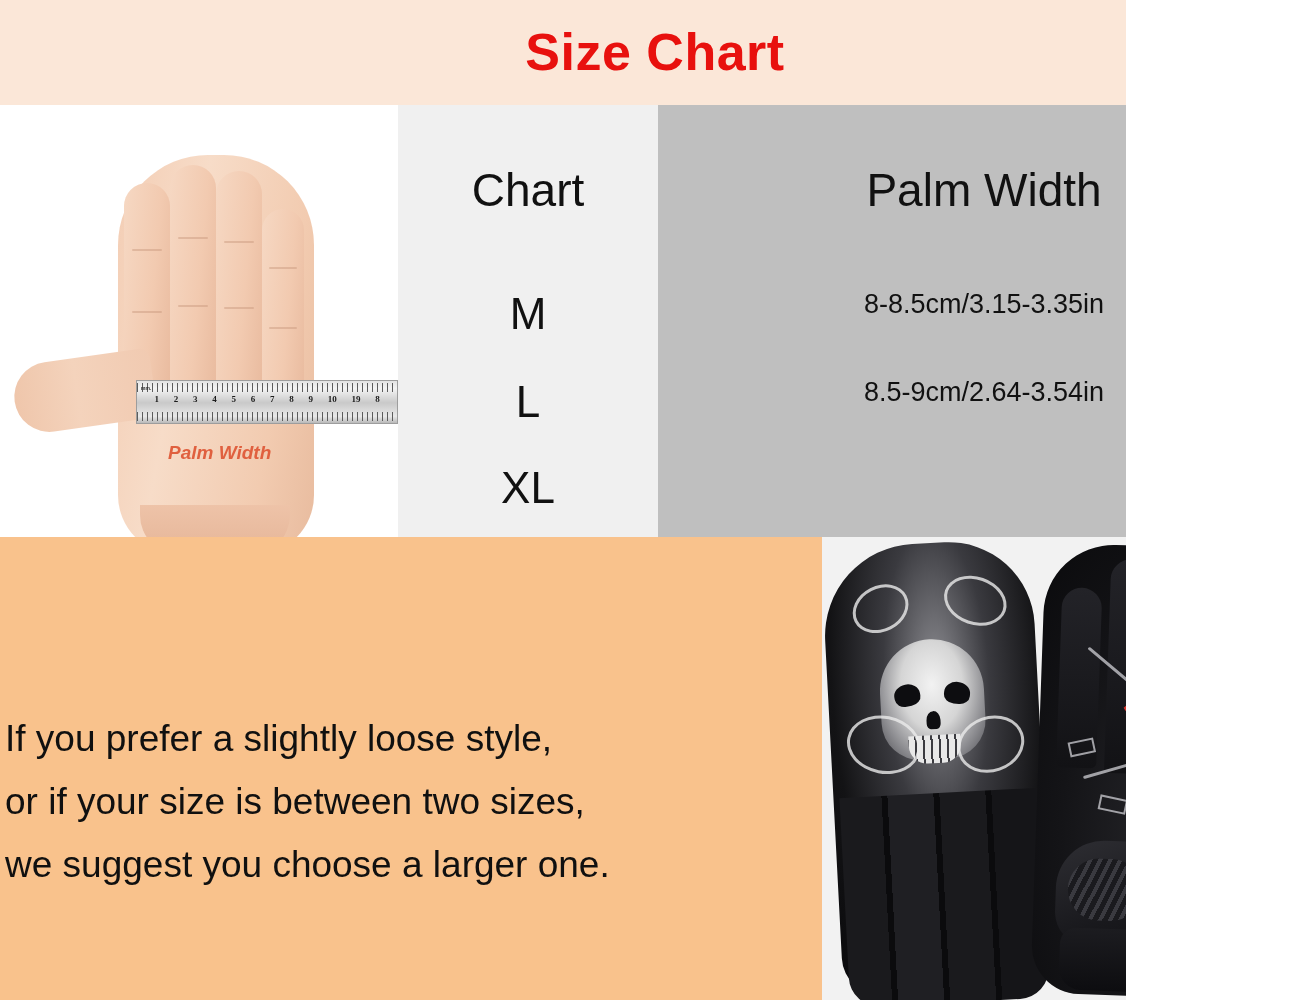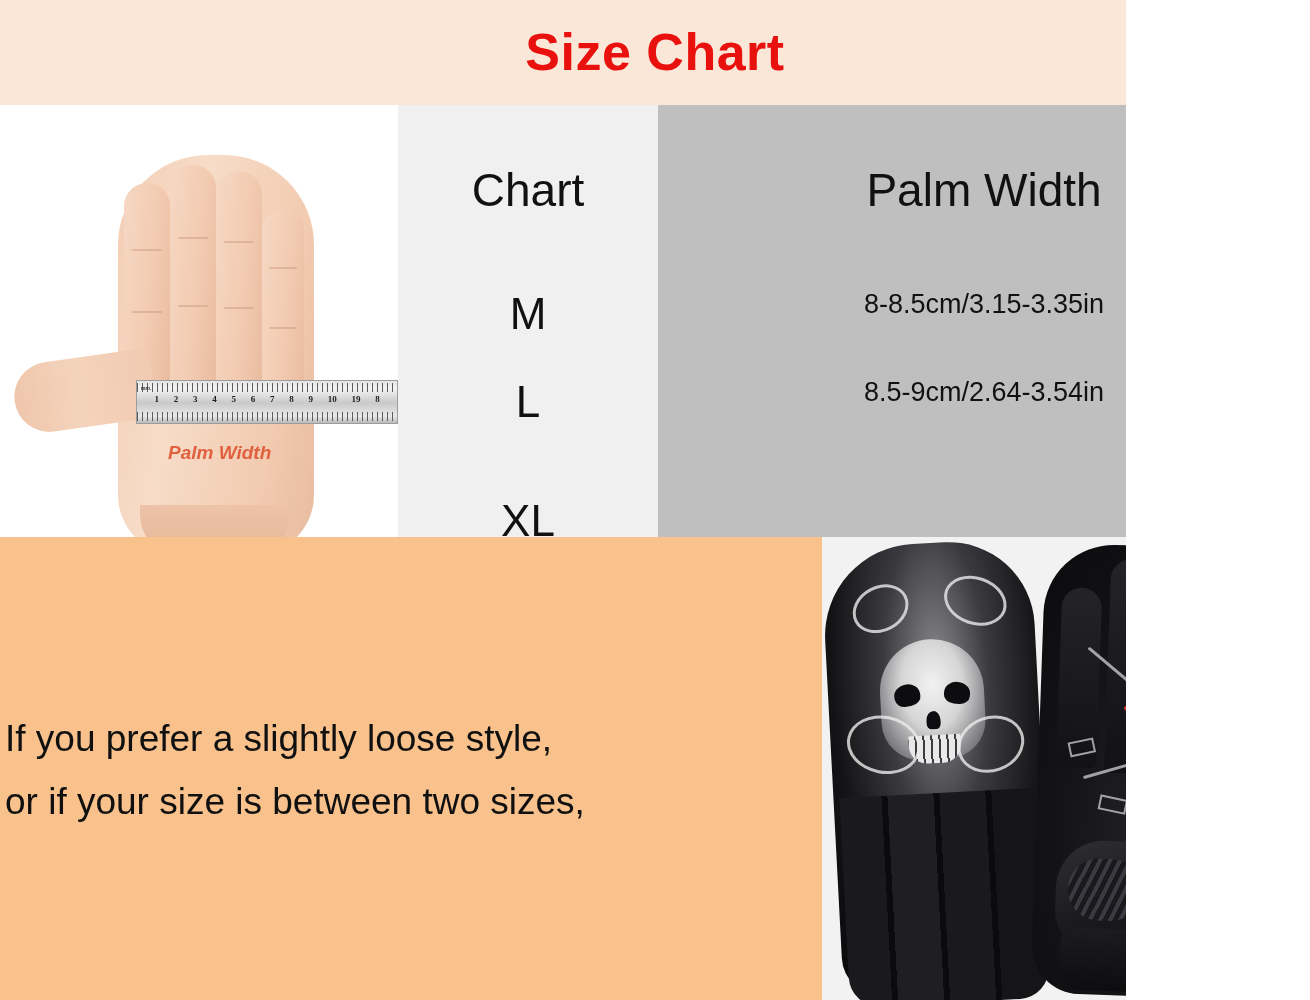--- a/index.html
+++ b/index.html
@@ -153,21 +153,21 @@
     width: 100%;
     text-align: center;
     color: #111111;
     font-family: "Liberation Sans", sans-serif;
   }
   .cell-head { font-size: 46px; }
   .cell-body { font-size: 44px; }
   .r-head { top: 58px; }
   .r-m    { top: 184px; }
   .r-l    { top: 272px; }
-  .r-xl   { top: 358px; margin-top: 33px; }
+  .r-xl   { top: 358px; }
   .col-palm .cell-head { font-size: 46px; }
   .col-palm .cell-body { font-size: 27px; }
 
   
   .reminder-band {
     position: absolute;
     left: 0; top: 537px;
     width: 1310px; height: 463px;
     background: #f9c28c;
   }
@@ -414,20 +414,21 @@
 
   <div class="col-palm">
     <div class="cell cell-head r-head">Palm Width</div>
     <div class="cell cell-body r-m">8-8.5cm/3.15-3.35in</div>
     <div class="cell cell-body r-l">8.5-9cm/2.64-3.54in</div>
   </div>
 
   <div class="reminder-band"></div>
   <div class="reminder-line rl1">If you prefer a slightly loose style,</div>
   <div class="reminder-line rl2">or if your size is between two sizes,</div>
+  <div class="reminder-line rl3">we suggest you choose a larger one.</div>
 
   <div class="glove-photo">
 
     <div class="glove-back">
       <div class="tribal t1"></div>
       <div class="tribal t2"></div>
       <div class="skull">
         <div class="skull-eye skull-eye-l"></div>
         <div class="skull-eye skull-eye-r"></div>
         <div class="skull-nose"></div>

